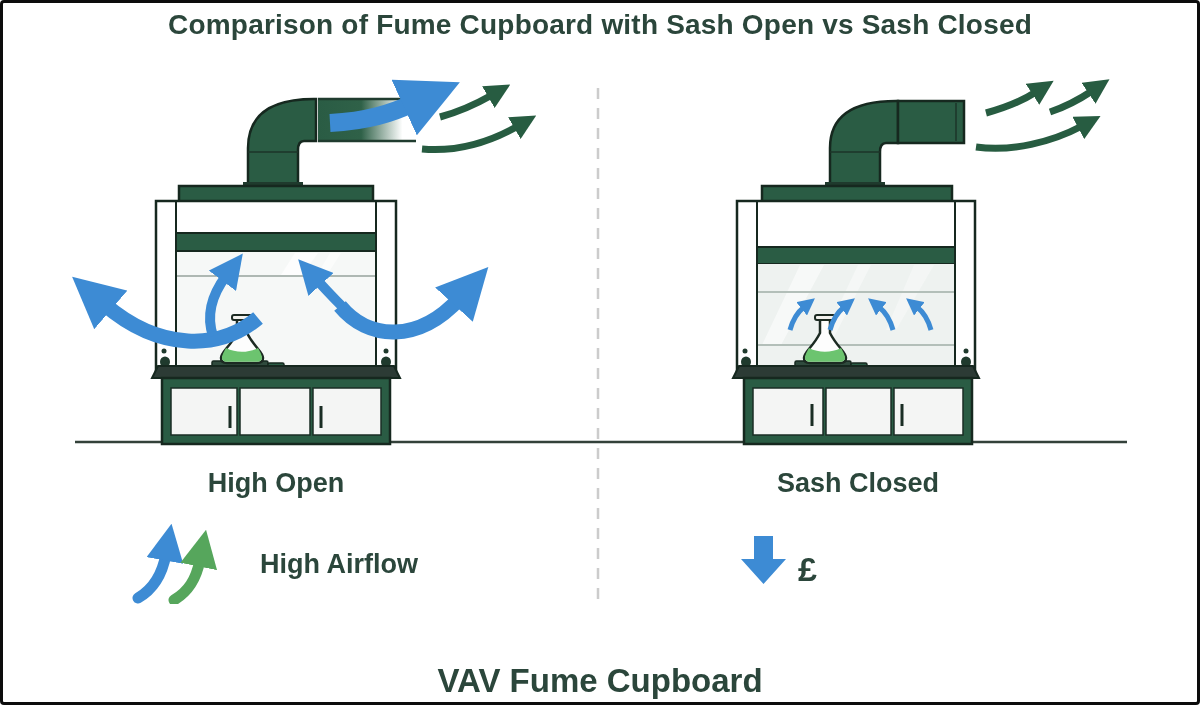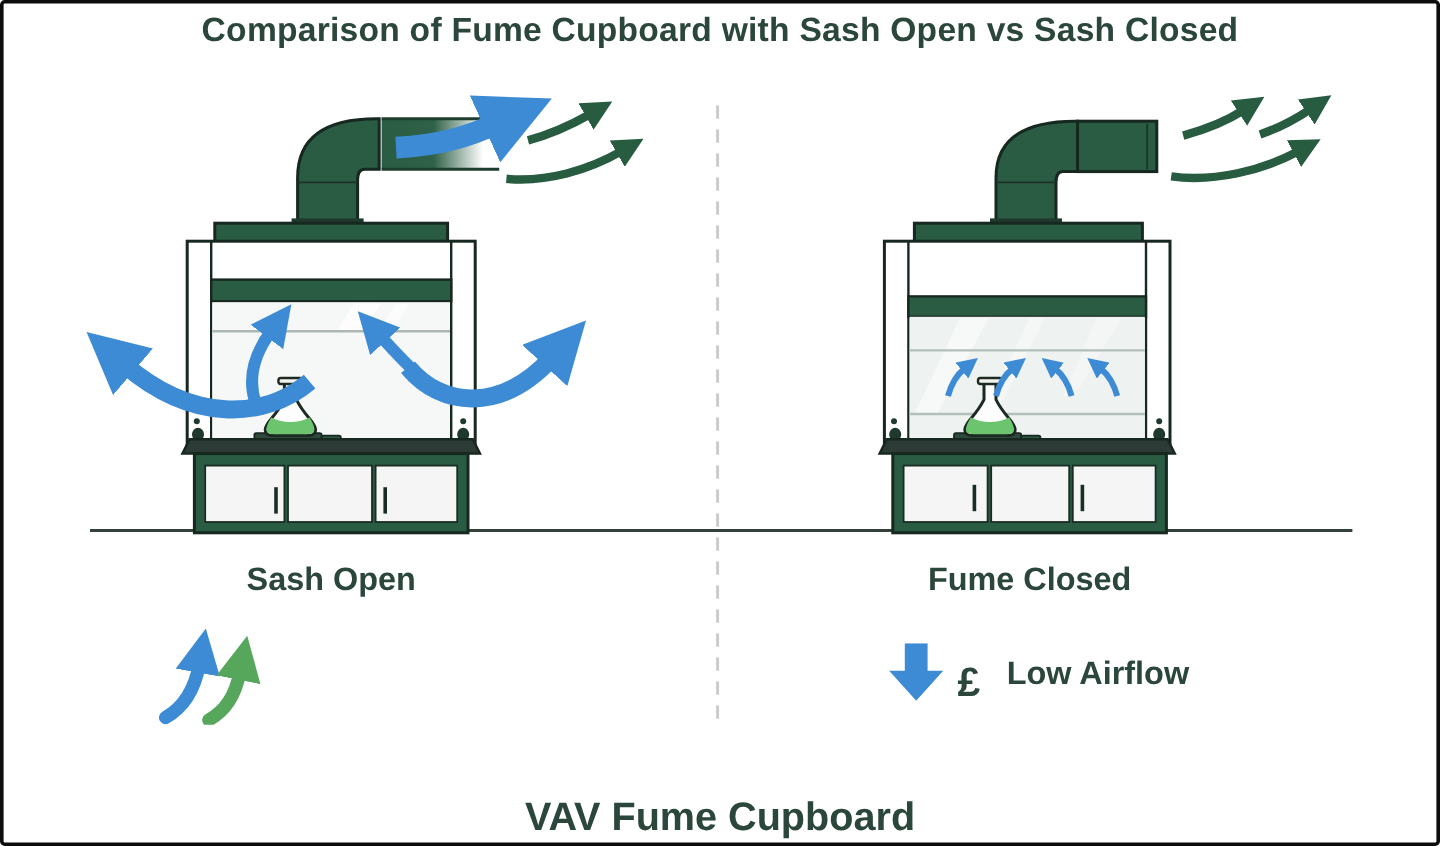--- a/index.html
+++ b/index.html
@@ -185,41 +185,41 @@
       <rect x="826" y="388" width="65" height="47" fill="#f4f5f4" stroke="#1a2d24" stroke-width="1.5"></rect>
       <rect x="894" y="388" width="69" height="47" fill="#f4f5f4" stroke="#1a2d24" stroke-width="1.5"></rect>
       <line x1="812" y1="404" x2="812" y2="426" stroke="#1a2d24" stroke-width="3"></line>
       <line x1="902" y1="404" x2="902" y2="426" stroke="#1a2d24" stroke-width="3"></line>
     </g>
   </g>
 </svg>
 
 <div class="title">Comparison of Fume Cupboard with Sash Open vs Sash Closed</div>
 
-<div class="panel-caption caption-left">Sash Open</div>
-<div class="panel-caption caption-right">Fume Closed</div>
+<div class="panel-caption caption-left">High Open</div>
+<div class="panel-caption caption-right">Sash Closed</div>
 
 <div class="legend-row legend-left">
   <svg width="106" height="80" viewBox="0 0 106 80">
     <defs>
       <marker id="legBlue" markerWidth="3.4" markerHeight="3.4" refX="0.6" refY="1.7" orient="auto" markerUnits="strokeWidth">
         <path d="M0,0 L3.4,1.7 L0,3.4 Z" fill="#3d8bd4"></path>
       </marker>
       <marker id="legGreen" markerWidth="3.4" markerHeight="3.4" refX="0.6" refY="1.7" orient="auto" markerUnits="strokeWidth">
         <path d="M0,0 L3.4,1.7 L0,3.4 Z" fill="#56a65c"></path>
       </marker>
     </defs>
     <path d="M6,74 C20,66 30,52 34,30" fill="none" stroke="#3d8bd4" stroke-width="11" stroke-linecap="round" marker-end="url(#legBlue)"></path>
     <path d="M42,76 C56,68 64,56 68,36" fill="none" stroke="#56a65c" stroke-width="11" stroke-linecap="round" marker-end="url(#legGreen)"></path>
   </svg>
+  <span class="legend-text">High Airflow</span>
 </div>
 
 <div class="legend-row legend-right">
   <svg width="48" height="50" viewBox="0 0 48 50">
     <polygon points="14,0 33,0 33,23 46,23 23.5,48 1,23 14,23" fill="#3d8bd4"></polygon>
   </svg>
   <span class="pound">£</span>
-  <span class="legend-text">Low Airflow</span>
 </div>
 
 <div class="footer-title">VAV Fume Cupboard</div>
 
 <div class="frame"></div>
 
 </body></html>

